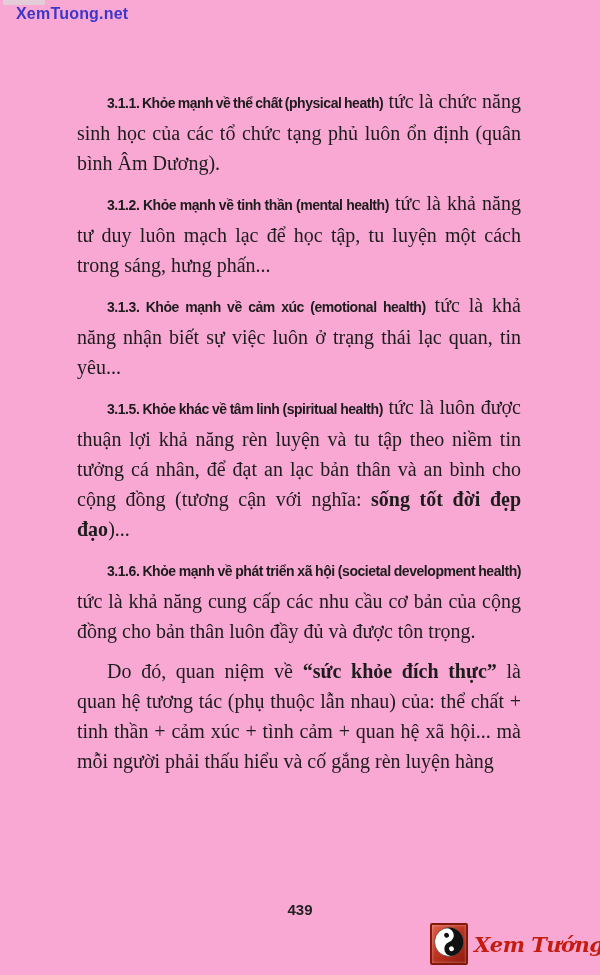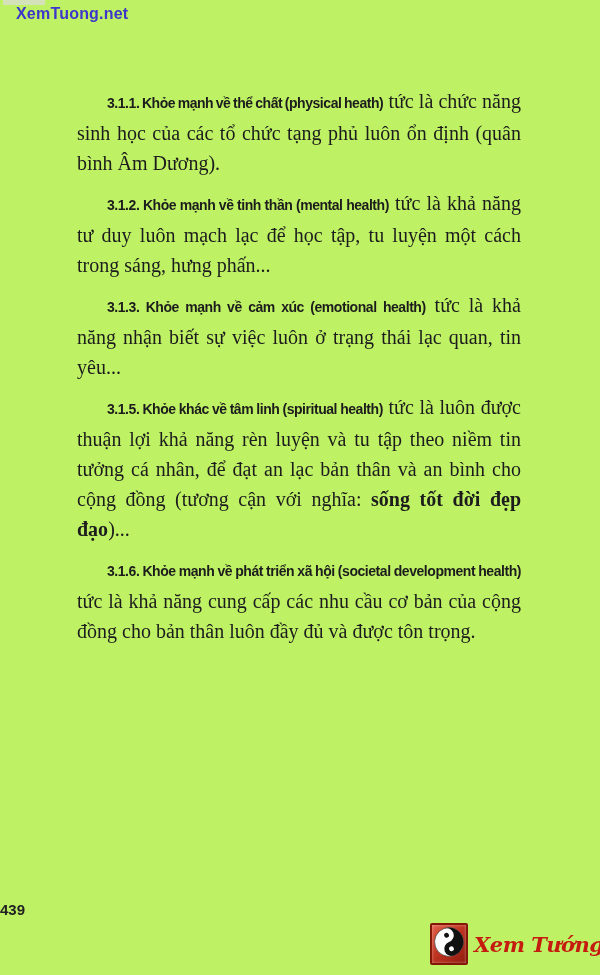--- a/index.html
+++ b/index.html
@@ -2,21 +2,21 @@
 <html><head>
 <meta charset="utf-8">
 <style>
   html,body{margin:0;padding:0;}
   body{
     width:600px;height:975px;overflow:hidden;
     background:#fdfdfc;
     font-family:"Liberation Serif","DejaVu Serif",serif;
     position:relative;
   }
-  .page{position:absolute;inset:0;background:#bef264;padding-left:33px;}
+  .page{position:absolute;inset:0;background:#f9a8d4;padding-left:33px;}
   .scan-artifact{
     position:absolute;left:3px;top:0;width:42px;height:5px;
     background:#dcdcdc;opacity:.7;
   }
   .watermark{
     position:absolute;left:16px;top:5px;
     font-family:"Liberation Sans","DejaVu Sans",sans-serif;
     font-weight:700;font-size:16px;letter-spacing:.2px;
   }
   .content{
@@ -30,20 +30,21 @@
     font-size:20px;line-height:30px;
     font-family:"Liberation Serif","DejaVu Serif",serif;
   }
   .para span.hd{
     font-family:"Liberation Sans","DejaVu Sans",sans-serif;
     font-weight:700;font-size:14px;letter-spacing:-0.45px;word-spacing:-1px;
   }
   .para span.bs{font-weight:700;}
   .page-number{
     position:absolute;left:0;right:0;top:901px;
+    text-align:center;
     font-family:"Liberation Sans","DejaVu Sans",sans-serif;
     font-weight:700;font-size:15px;color:#222;
   }
   .site-logo{
     position:absolute;left:430px;top:923px;
     display:flex;align-items:center;gap:6px;
   }
   .logo-box{
     width:38px;height:42px;
     background:linear-gradient(135deg,#e2604a 0%,#c03522 45%,#8f1a0d 100%);
@@ -68,20 +69,21 @@
   <div class="scan-artifact"></div>
 
   <div class="watermark" style="color: rgb(62, 54, 201);">XemTuong.net</div>
 
   <div class="content">
       <p class="para"><span class="hd">3.1.1. Khỏe mạnh về thể chất (physical heath)</span><span> tức là chức năng sinh học của các tổ chức tạng phủ luôn ổn định (quân bình Âm Dương).</span></p>
       <p class="para"><span class="hd">3.1.2. Khỏe mạnh về tinh thần (mental health)</span><span> tức là khả năng tư duy luôn mạch lạc để học tập, tu luyện một cách trong sáng, hưng phấn...</span></p>
       <p class="para"><span class="hd">3.1.3. Khỏe mạnh về cảm xúc (emotional health)</span><span> tức là khả năng nhận biết sự việc luôn ở trạng thái lạc quan, tin yêu...</span></p>
       <p class="para"><span class="hd">3.1.5. Khỏe khác về tâm linh (spiritual health)</span><span> tức là luôn được thuận lợi khả năng rèn luyện và tu tập theo niềm tin tưởng cá nhân, để đạt an lạc bản thân và an bình cho cộng đồng (tương cận với nghĩa: </span><span class="bs">sống tốt đời đẹp đạo</span><span>)...</span></p>
       <p class="para"><span class="hd">3.1.6. Khỏe mạnh về phát triển xã hội (societal development health)</span><span> tức là khả năng cung cấp các nhu cầu cơ bản của cộng đồng cho bản thân luôn đầy đủ và được tôn trọng.</span></p>
+      <p class="para"><span>Do đó, quan niệm về </span><span class="bs">“sức khỏe đích thực”</span><span> là quan hệ tương tác (phụ thuộc lẫn nhau) của: thể chất + tinh thần + cảm xúc + tình cảm + quan hệ xã hội... mà mỗi người phải thấu hiểu và cố gắng rèn luyện hàng</span></p>
     </div>
 
   <div class="page-number">439</div>
 
   <div class="site-logo">
     <div class="logo-box">
       <span>
         <svg width="30" height="30" viewBox="0 0 100 100">
           <circle cx="50" cy="50" r="48" fill="#ffffff" stroke="#333" stroke-width="2"></circle>
           <path d="M50 2a48 48 0 0 1 0 96 24 24 0 0 1 0-48 24 24 0 0 0 0-48z" fill="#111"></path>

